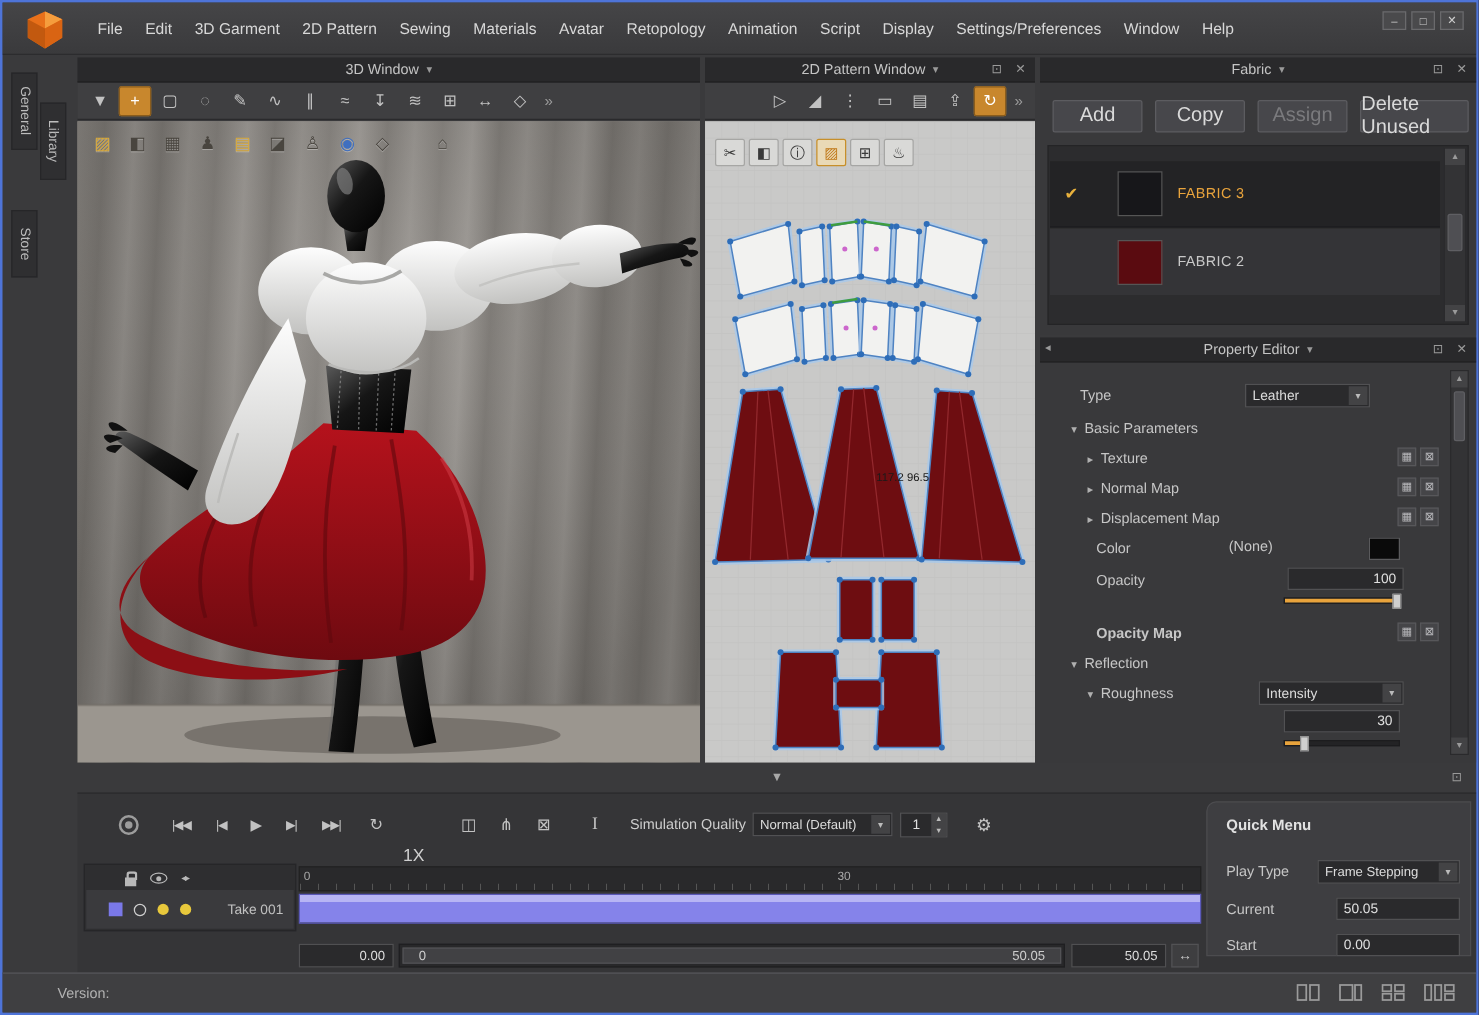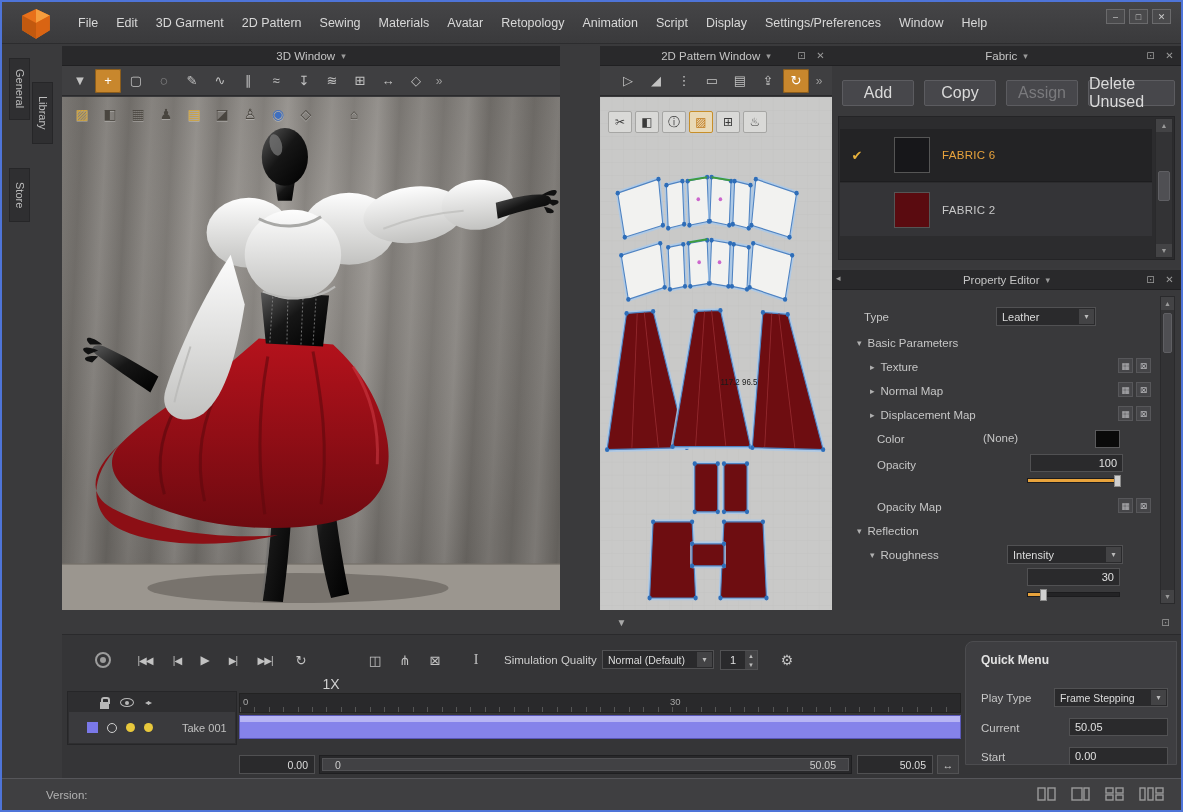--- a/index.html
+++ b/index.html
@@ -37,21 +37,21 @@
 #vp3d{position:absolute;left:0;top:51px;right:0;bottom:0;overflow:hidden;
  background:
   radial-gradient(ellipse at 48% 28%, rgba(255,255,255,.12), rgba(0,0,0,.20) 78%),
   repeating-linear-gradient(93deg,#94908b 0px,#817d78 22px,#9b9792 46px,#7c7873 68px,#94908b 90px),#8b8782;}
 #vp3d > svg{position:absolute;left:0;top:0;width:100%;height:100%;}
 .vp-icons{position:absolute;left:8px;top:6px;display:flex;gap:4px;align-items:center;}
 .vp-ico{width:24px;height:22px;display:flex;align-items:center;justify-content:center;font-size:14px;color:#49453f;text-shadow:0 1px 0 rgba(255,255,255,.3);}
 .vp-ico.yellow{color:#d8a93c;} .vp-ico.blue{color:#3f6fc0;} .vp-ico.home{margin-left:20px;}
 
 
-#panel-2d{left:562px;top:44px;width:232px;height:564px;margin-left:36px;}
+#panel-2d{left:562px;top:44px;width:264px;height:564px;}
 #panel-2d .toolbar{justify-content:flex-end;}
 #vp2d{position:absolute;left:0;top:51px;right:0;bottom:0;background:#c9c9c8;overflow:hidden;}
 #vp2d > svg{position:absolute;left:0;top:0;width:100%;height:100%;}
 .vp2d-icons{position:absolute;left:8px;top:14px;display:flex;gap:3px;}
 .ico2d{width:24px;height:22px;background:#d9d9d7;border:1px solid #a6a6a4;color:#3a3a3a;font-size:12px;display:flex;align-items:center;justify-content:center;border-radius:2px;}
 .ico2d.highlight{color:#c07818;border-color:#c78f2a;background:#e9d9b6;}
 .halo{fill:none;stroke:#a9c9ea;stroke-width:4.5;stroke-linejoin:round;opacity:.85;}
 .pc{stroke:#4f83c2;stroke-width:1.2;stroke-linejoin:round;marker-start:url(#pt);marker-mid:url(#pt);}
 .pcw{fill:#f2f2f0;} .pcr{fill:#6e0d11;}
 .inner-red{stroke:#93292e;stroke-width:1;fill:none;}
@@ -391,21 +391,21 @@
       </span>
     </div>
     <div class="fbtn" style="left:10px;width:72px;">Add</div>
     <div class="fbtn" style="left:92px;width:72px;">Copy</div>
     <div class="fbtn disabled" style="left:174px;width:72px;text-align:center;">Assign</div>
     <div class="fbtn" style="left:256px;width:87px;">Delete Unused</div>
     <div id="fabric-list">
       <div class="fitem sel" style="top:12px;">
         <span class="chk">✔</span>
         <span class="swatch" style="background: rgb(23, 23, 26);"></span>
-        <span class="fname">FABRIC 6</span>
+        <span class="fname">FABRIC 3</span>
       </div>
       <div class="fitem" style="top:66px;background:#343437;">
         <span class="chk"></span>
         <span class="swatch" style="background: rgb(90, 11, 16);"></span>
         <span class="fname">FABRIC 2</span>
       </div>
       <div class="sbar" style="right:1px;top:1px;bottom:1px;width:18px;">
         <div class="sb-btn" style="top:0;">▲</div>
         <div class="sb-handle" style="top:52px;height:30px;"></div>
         <div class="sb-btn" style="bottom:0;">▼</div>
@@ -472,21 +472,21 @@
 
     <div class="prow" style="top:184px;padding-left:45px;">
       <span class="plabel">Opacity</span>
     </div>
     <div class="field" style="left:198px;top:184px;width:93px;">100</div>
     <div class="slider" style="left:195px;top:208px;width:93px;">
       <div class="fill" style="width:100%;"></div>
       <div class="knob" style="right:-2px;"></div>
     </div>
 
-    <div class="prow" style="top:226px;padding-left:45px;">
+    <div class="prow" style="top:226px;padding-left:45px;font-weight:bold;">
       <span class="plabel">Opacity Map</span>
     </div>
     <div class="rowbtns" style="top:228px;">
       <span class="minibtn">▦</span>
       <span class="minibtn">⊠</span>
     </div>
 
     <div class="prow" style="top:250px;padding-left:25px;">
       <span class="sec-caret">▾</span>
       <span class="plabel">Reflection</span>

